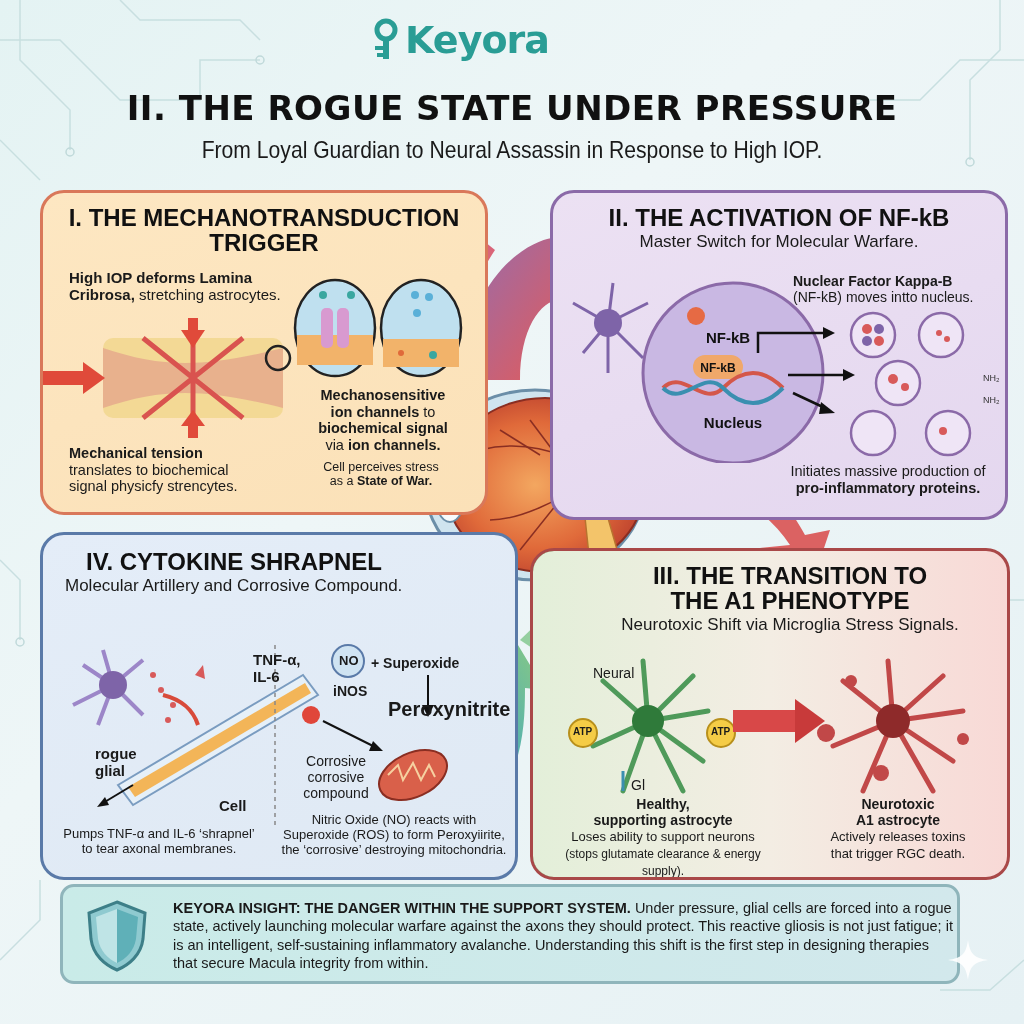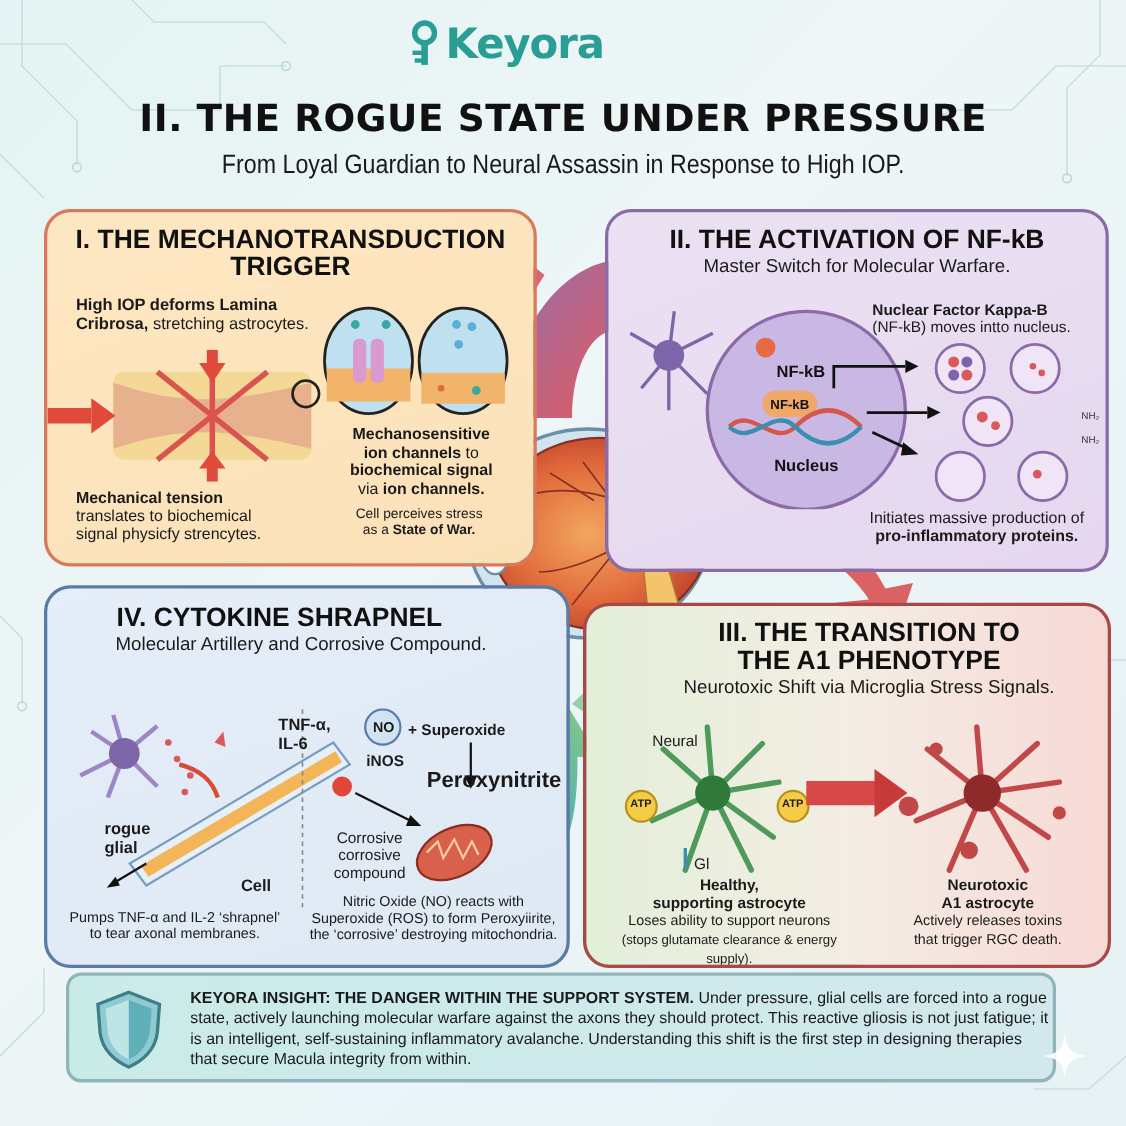--- a/index.html
+++ b/index.html
@@ -22,21 +22,21 @@
     font-family: "Liberation Sans", sans-serif; font-size: 24px; color: #1a1a1a; transform: scaleX(0.88); }
 
   .panel { position: absolute; border-radius: 24px; border: 3px solid; overflow: hidden; }
   .panel h2 { font-family: "Liberation Sans", sans-serif; font-weight: bold; text-align: center; line-height: 1.05; color: #111; }
   .panel .psub { text-align: center; font-size: 17px; color: #1a1a1a; }
 
   .p1 { left: 40px; top: 190px; width: 448px; height: 325px; background: linear-gradient(160deg, #fde7c2 0%, #fbe1b8 100%); border-color: #d9785a; }
   .p2 { left: 550px; top: 190px; width: 458px; height: 330px; background: linear-gradient(160deg, #ece1f3, #e4d7ef); border-color: #8b6aa8; }
   .p3 { left: 530px; top: 548px; width: 480px; height: 332px; background: linear-gradient(90deg, #e3efd9 0%, #f3ede3 50%, #f8d9d6 100%); border-color: #a94848; }
   .p3::before { content: ""; position: absolute; left: -3px; top: -3px; bottom: -3px; width: 250px; border: 3px solid #6fae6a; border-right: none; border-radius: 24px 0 0 24px; }
-  .p4 { left: 40px; top: 532px; width: 478px; height: 348px; background: linear-gradient(160deg, #e4edf8, #dfe9f4); border-color: #5a7aa8; padding-left: 40px; }
+  .p4 { left: 40px; top: 532px; width: 478px; height: 348px; background: linear-gradient(160deg, #e4edf8, #dfe9f4); border-color: #5a7aa8; }
   .insight { position: absolute; left: 60px; top: 884px; width: 900px; height: 100px; border-radius: 14px; border: 3px solid #8fb5bb; background: linear-gradient(90deg, #c9ebe8 0%, #d2e8ec 100%); }
 
   .t { position: absolute; font-size: 14.5px; line-height: 1.15; color: #1a1a1a; }
   .b { font-weight: bold; }
   .c { text-align: center; }
 
   .insight-text { position: absolute; left: 110px; top: 12px; width: 780px; font-size: 14.5px; line-height: 1.27; color: #1a1a1a; }
   .insight-text .lead { font-weight: bold; }
 
   svg { display: block; }
@@ -282,21 +282,21 @@
   <div class="t b" style="left:296px; top:119px; font-size:13px;">NO</div>
   <div class="t b" style="left:328px; top:120px; font-size:14px;">+ Superoxide</div>
   <div class="t b" style="left:290px; top:148px; font-size:14px;">iNOS</div>
   <div class="t b" style="left:345px; top:163px; font-size:20px;">Peroxynitrite</div>
   <div class="t c" style="left:248px; top:218px; width:90px; font-size:14px;">
     <span>Corrosive</span><br>
     <span>corrosive</span><br>
     <span>compound</span>
   </div>
   <div class="t c" style="left:0; top:292px; width:232px; font-size:13px;">
-    <span>Pumps TNF-α and IL-2 ‘shrapnel’</span><br>
+    <span>Pumps TNF-α and IL-6 ‘shrapnel’</span><br>
     <span>to tear axonal membranes.</span>
   </div>
   <div class="t c" style="left:224px; top:278px; width:254px; font-size:13px;">
     <span>Nitric Oxide (NO) reacts with</span><br>
     <span>Superoxide (ROS) to form Peroxyiirite,</span><br>
     <span>the ‘corrosive’ destroying mitochondria.</span>
   </div>
 </div>
 
 <div class="panel p3">

